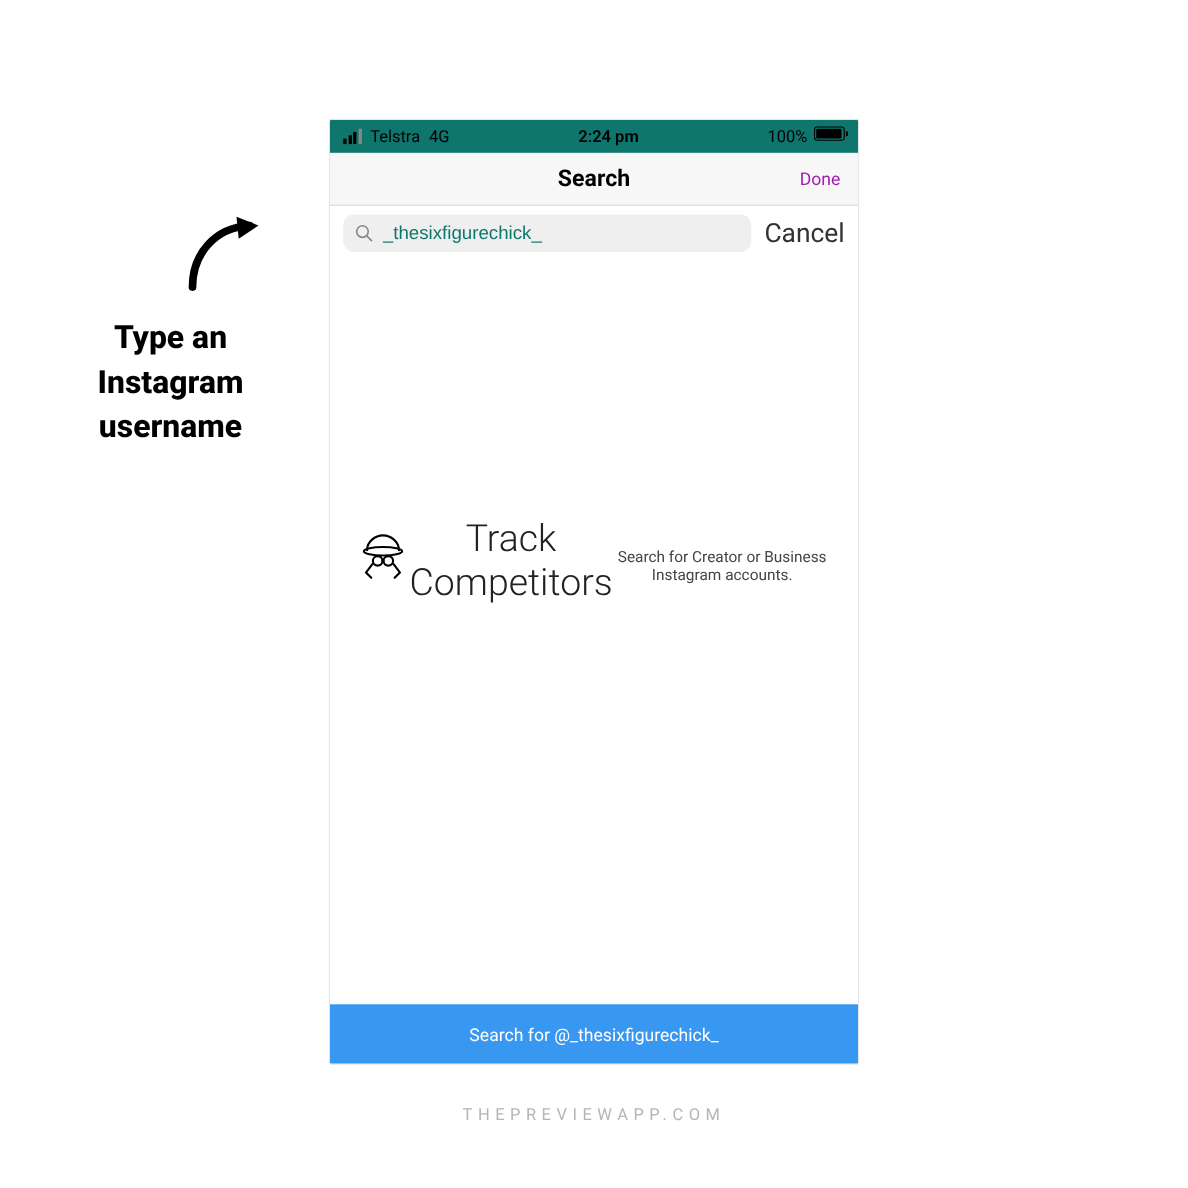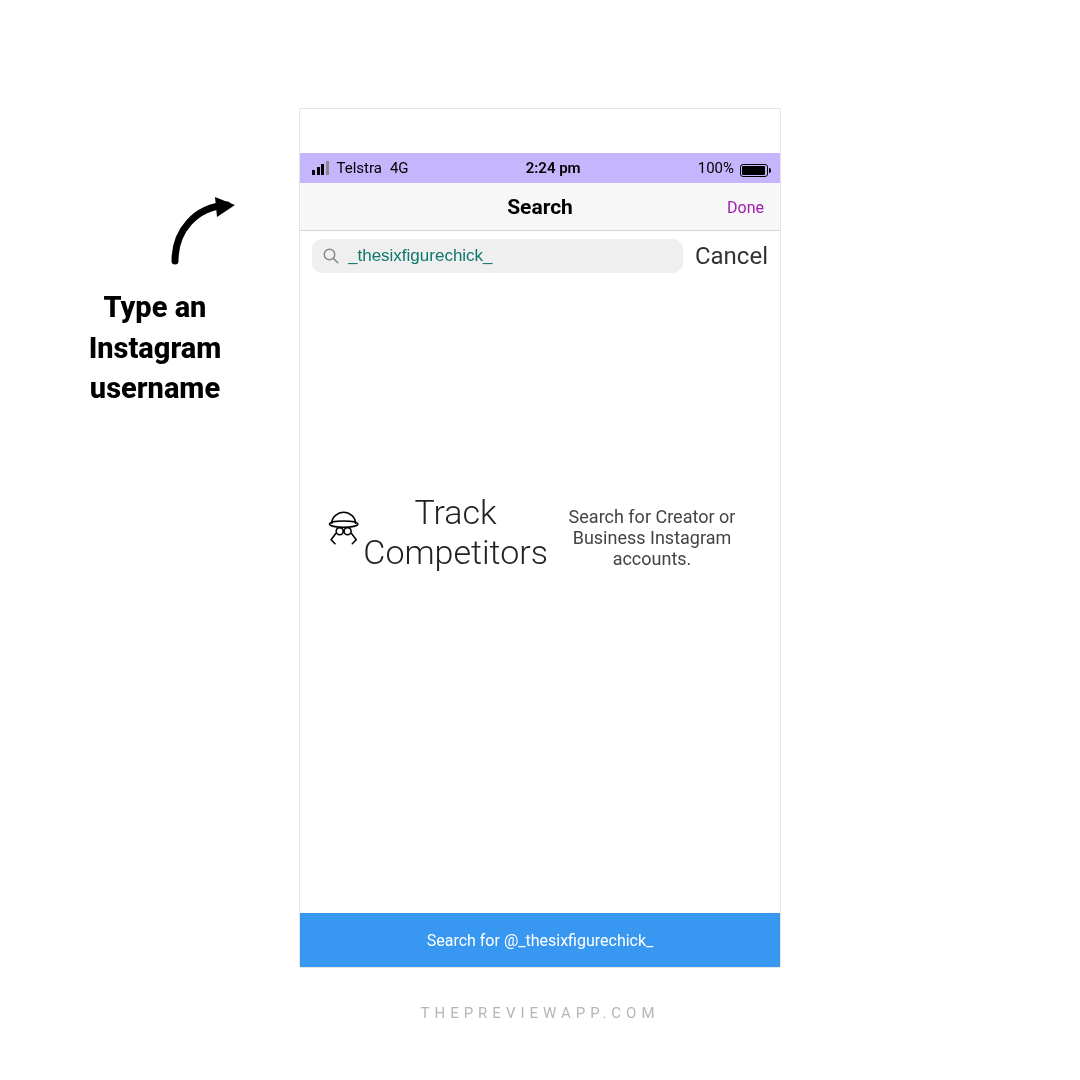--- a/index.html
+++ b/index.html
@@ -37,34 +37,33 @@
       height: 860px;
       background: #ffffff;
       border: 1px solid #e5e5e5;
       border-radius: 2px;
       overflow: hidden;
       display: flex;
       flex-direction: column;
     }
     .status-bar {
       height: 30px;
-      background: #c4b5fd;
+      background: #0f766e;
       display: flex;
       align-items: center;
       padding: 0 12px;
       font-size: 15px;
       color: #000;
       justify-content: space-between;
-      margin-top: 44px;
     }
     .status-left { display: flex; align-items: center; gap: 8px; }
     .signal-icon { display: inline-flex; align-items: flex-end; gap: 1.5px; }
     .signal-bar { width: 3px; background: #000; }
     .sb1 { height: 5px; } .sb2 { height: 8px; } .sb3 { height: 11px; } .sb4 { height: 14px; background:#888; }
-    .status-right { display: flex; align-items: flex-end; gap: 6px; }
+    .status-right { display: flex; align-items: flex-start; gap: 6px; }
     .battery-icon {
       width: 28px; height: 13px; border: 1.5px solid #000; border-radius: 3px;
       position: relative; display: inline-block;
     }
     .battery-icon::after { content: ""; position: absolute; right: -4px; top: 3px; width: 2px; height: 5px; background: #000; border-radius: 0 2px 2px 0; }
     .battery-fill { position: absolute; left: 1px; top: 1px; bottom: 1px; width: 23px; background: #000; border-radius: 1px; }
     .nav-bar {
       height: 48px;
       background: #f7f7f7;
       border-bottom: 1px solid #d6d6d6;
@@ -93,21 +92,21 @@
     }
     .cancel-btn { font-size: 24px; color: #333; cursor: pointer; }
     .empty-state {
       flex: 1; display: flex; align-items: center;
       justify-content: center; padding: 0 24px 120px 24px; text-align:center;
     }
     .spy-svg { width: 78px; height: 78px; margin-bottom: 18px; }
     .empty-title {
       font-size: 34px; font-weight: 300; color: #222; margin-bottom: 10px;
     }
-    .empty-sub { font-size: 18px; color: #444; font-weight: 400; }
+    .empty-sub { font-size: 14px; color: #444; font-weight: 400; }
     .bottom-cta {
       background: #3897f0; color: #fff; height: 54px; display: flex;
       align-items: center; justify-content: center; font-size: 16px; cursor: pointer;
     }
     .watermark {
       position: absolute; left: 0; right: 0; top: 1004px; text-align: center;
       font-size: 15px; letter-spacing: 5px; color: #b5b5b5;
     }
   </style>
 </head>

